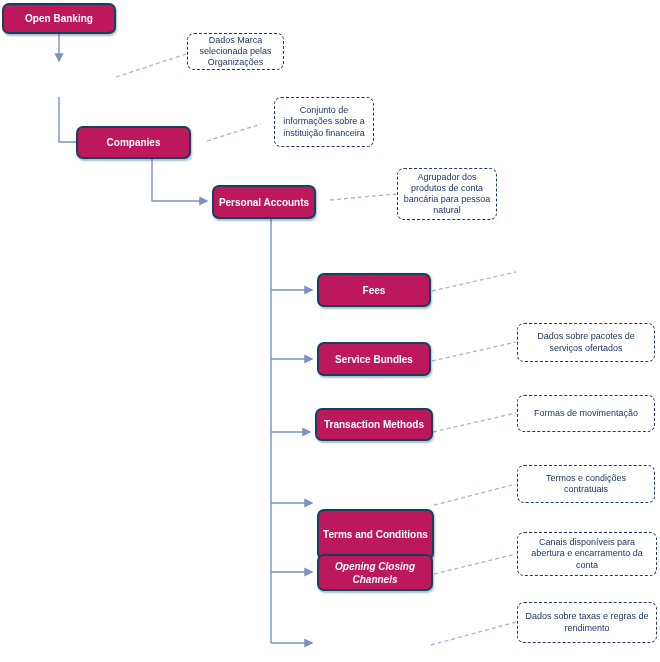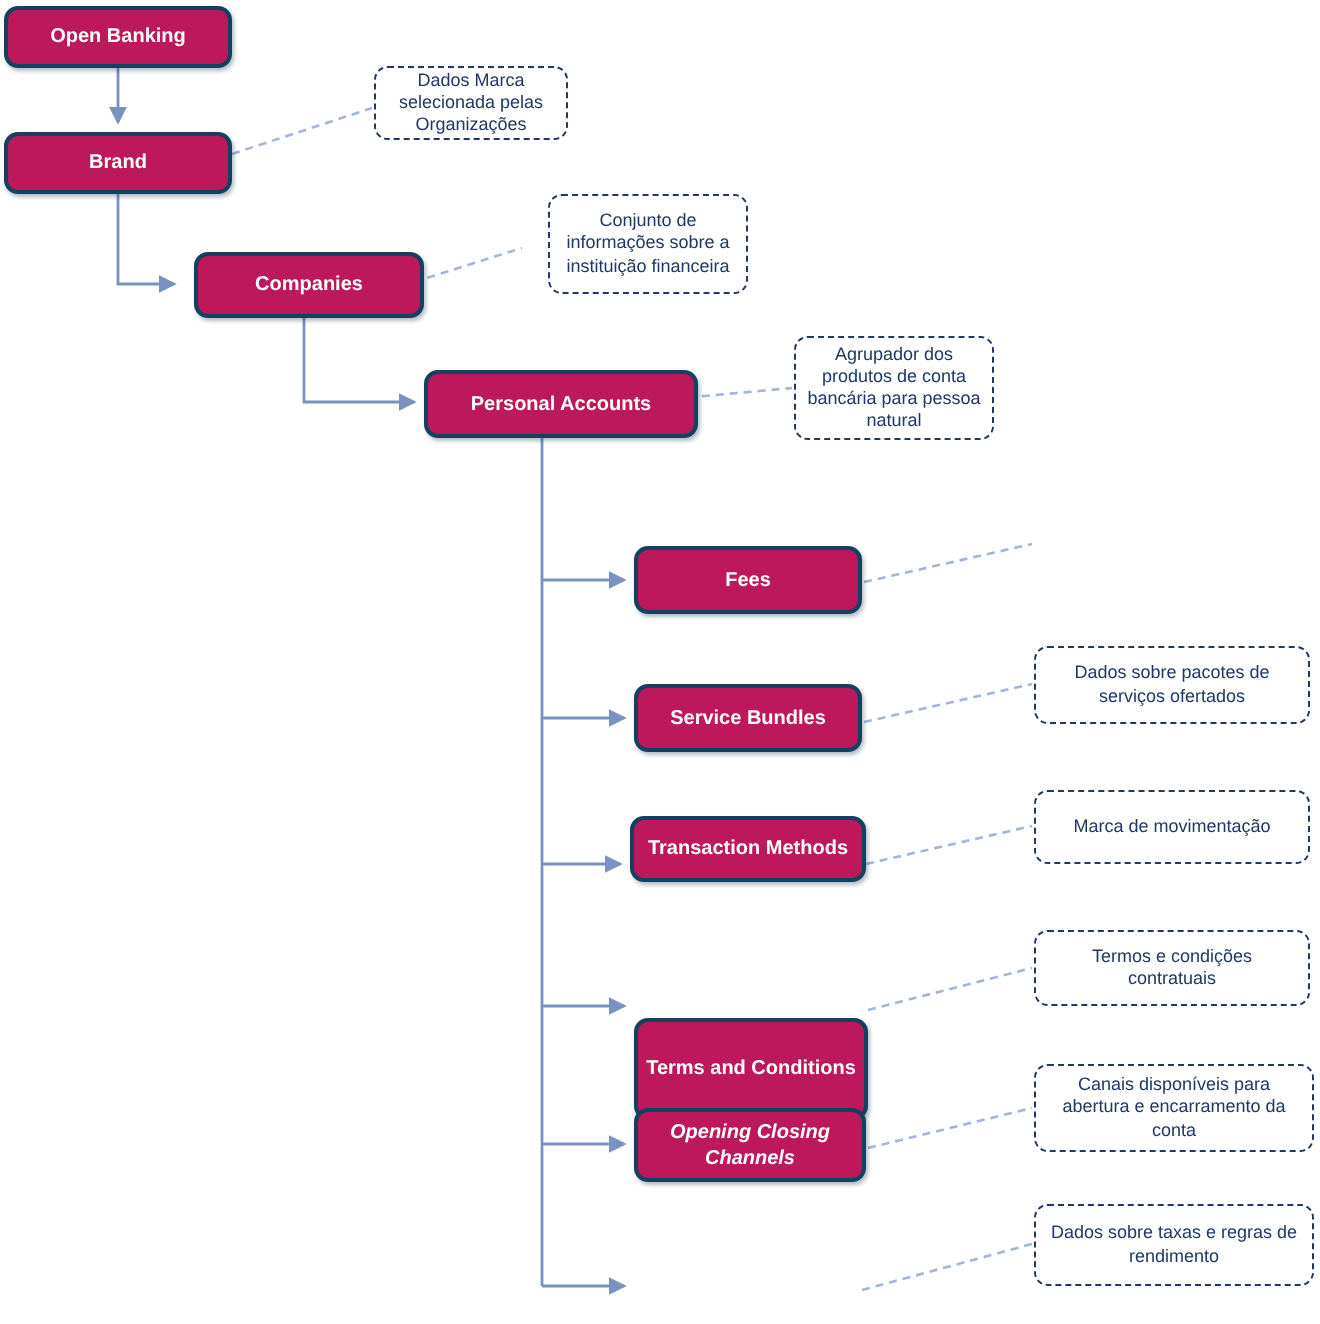--- a/index.html
+++ b/index.html
@@ -53,29 +53,26 @@
       <path d="M434,505 L516,484"></path>
       <path d="M434,574 L516,554"></path>
       <path d="M431,645 L516,622"></path>
     </g>
   </svg>
 
   <div class="node" style="left:2px;top:3px;width:114px;height:31px">
     <span class="lbl">Open Banking</span>
   </div>
 
-  <div class="node" style="left:2px;top:66px;width:114px;height:31px">
-    <span class="lbl">Brand</span>
-  </div>
 
-  <div class="node" style="left:97px;top:126px;width:115px;height:33px">
+  <div class="node" style="left:76px;top:126px;width:115px;height:33px">
     <span class="lbl">Companies</span>
   </div>
 
-  <div class="node" style="left:212px;top:185px;width:137px;height:34px">
+  <div class="node" style="left:212px;top:185px;width:104px;height:34px">
     <span class="lbl">Personal Accounts</span>
   </div>
 
   <div class="node" style="left:317px;top:273px;width:114px;height:34px">
     <span class="lbl">Fees</span>
   </div>
 
   <div class="node" style="left:317px;top:342px;width:114px;height:34px">
     <span class="lbl">Service Bundles</span>
   </div>
@@ -104,21 +101,21 @@
   <div class="note" style="left:397px;top:168px;width:100px;height:52px">
     <span>Agrupador dos produtos de conta bancária para pessoa natural</span>
   </div>
 
 
   <div class="note" style="left:517px;top:323px;width:138px;height:39px">
     <span>Dados sobre pacotes de serviços ofertados</span>
   </div>
 
   <div class="note" style="left:517px;top:395px;width:138px;height:37px">
-    <span>Marca de movimentação</span>
+    <span>Formas de movimentação</span>
   </div>
 
   <div class="note" style="left:517px;top:465px;width:138px;height:38px">
     <span>Termos e condições contratuais</span>
   </div>
 
   <div class="note" style="left:517px;top:532px;width:140px;height:44px">
     <span>Canais disponíveis para abertura e encarramento da conta</span>
   </div>
 

